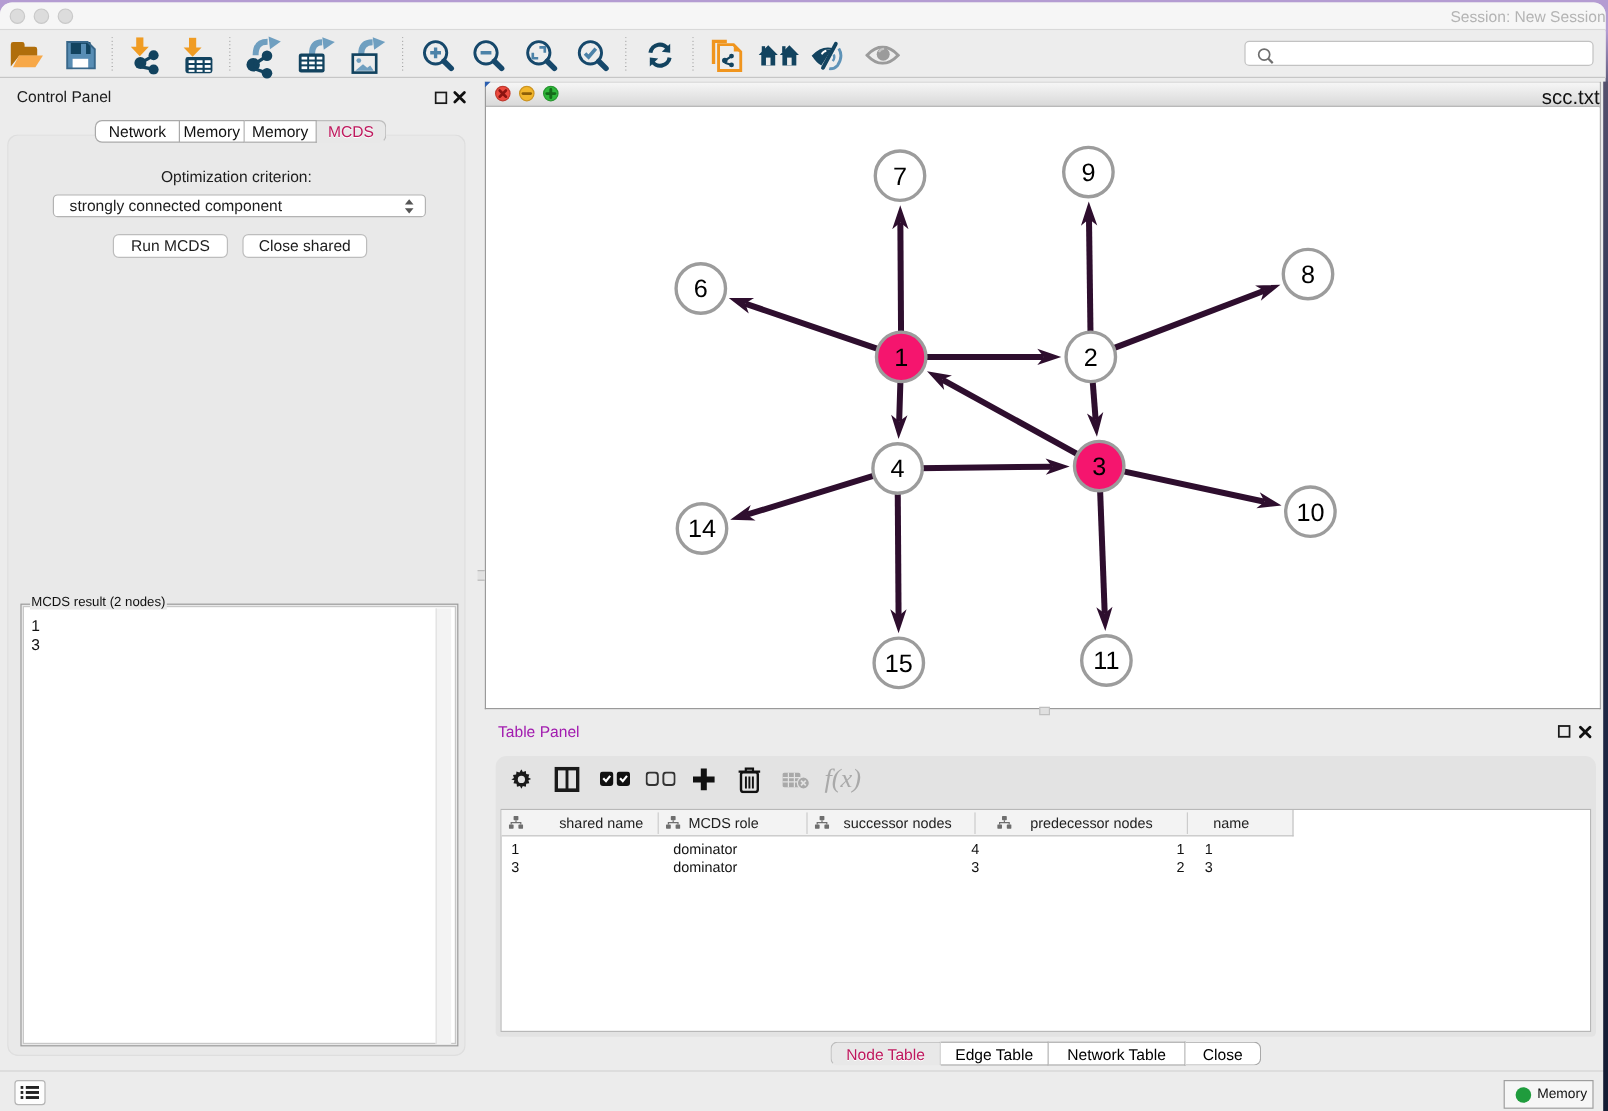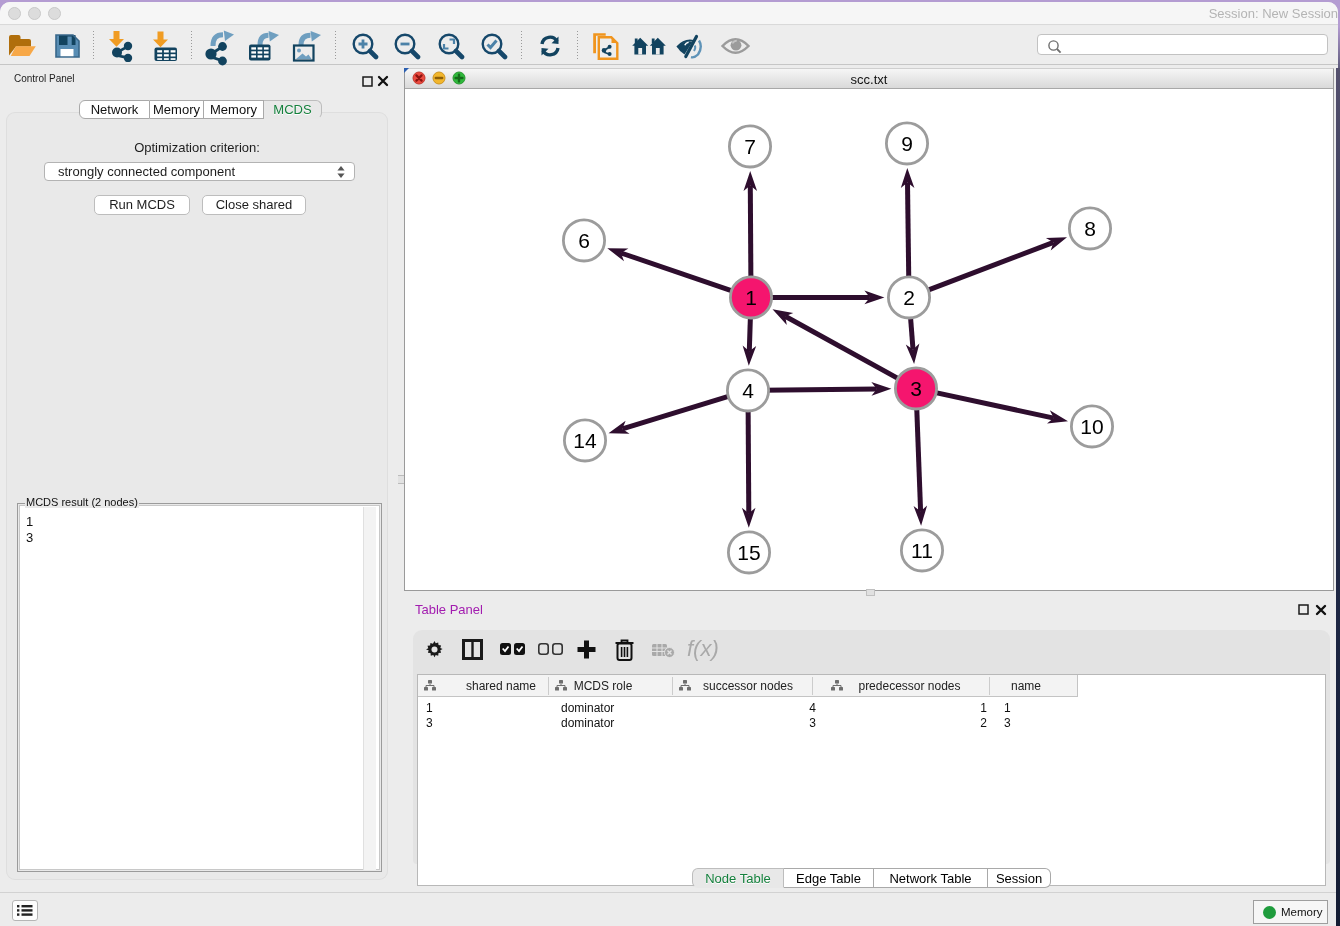--- a/index.html
+++ b/index.html
@@ -6,44 +6,44 @@
 body{font-family:"Liberation Sans",sans-serif;background:linear-gradient(#b49cd2 0px,#b49cd2 26px,#5a5878 70px,#2c3352 140px,#1c2440 400px,#151d36 100%);position:relative}
 #win{position:absolute;left:0;top:2px;width:1338px;height:924px;background:#ececec;border-radius:10px 10px 0 0}
 #titlebar{position:absolute;left:0;top:0;width:100%;height:23px;background:#f6f6f6;border-radius:10px 10px 0 0;border-bottom:1px solid #d9d9d9}
 .tl{position:absolute;top:5px;width:13px;height:13px;border-radius:50%;background:#dcdcdc;border:1px solid #c9c9c9}
 #wtitle{position:absolute;top:4px;left:0;width:100%;text-align:right;font-size:13px;color:#b4b4b4}
 #toolbar{position:absolute;left:0;top:24px;width:100%;height:39px;background:#ededed;border-bottom:1px solid #c6c6c6}
 .tsep{position:absolute;top:5px;height:29px;width:1px;background-image:linear-gradient(#9a9a9a 33%,rgba(0,0,0,0) 0%);background-size:1px 3px}
 #searchbox{position:absolute;left:1037px;top:8px;width:291px;height:21px;background:#fff;border:1px solid #c2c2c2;border-radius:4px}
 
 #cp{position:absolute;left:0;top:64px;width:400px;height:826px}
-#cptitle{position:absolute;left:14px;top:7px;font-size:10px;color:#1d1d1d}
+#cptitle{position:absolute;left:14px;top:7px;font-size:13px;color:#1d1d1d}
 #cppanel{position:absolute;left:6px;top:46px;width:382px;height:768px;background:#e9e9e9;border-radius:9px;box-shadow:0 0 0 1px #dedede inset}
 .tabrow{position:absolute;display:flex;font-size:13px;color:#111}
 .tab{border:1px solid #a9a9a9;border-left:none;background:#fff;display:flex;align-items:center;justify-content:center}
 .tab.first{border-left:1px solid #a9a9a9;border-radius:6px 0 0 6px}
 .tab.last{border-radius:0 6px 6px 0}
-.tab.sel{background:#e8e8e8;color:#15803d;text-shadow:0 1px 0 #fff;border-color:#bdbdbd;border-bottom-color:transparent}
+.tab.sel{background:#e8e8e8;color:#be185d;text-shadow:0 1px 0 #fff;border-color:#bdbdbd;border-bottom-color:transparent}
 #optlabel{position:absolute;left:0;top:74px;width:394px;text-align:center;font-size:13px;color:#1d1d1d}
 #dropdown{position:absolute;left:44px;top:96px;width:311px;height:19px;background:#fff;border:1px solid #b3b3b3;border-radius:4px;font-size:13px;color:#1d1d1d;line-height:17px;padding-left:13px}
 .btn{position:absolute;height:20px;background:#fff;border:1px solid #bdbdbd;border-radius:5px;font-size:13px;color:#1d1d1d;text-align:center;line-height:18px}
 #fieldset{position:absolute;left:17px;top:437px;width:365px;height:369px;border:1px solid #9b9b9b}
 #fslegend{position:absolute;left:7px;top:-8px;background:#e9e9e9;font-size:11px;color:#111;padding:0 1px}
 #fsbox{position:absolute;left:1px;top:1px;right:1px;bottom:1px;background:#fff;border:1px solid #c8c8c8}
 #fsscroll{position:absolute;right:3px;top:1px;width:13px;height:363px;background:#f3f3f3;border-left:1px solid #e0e0e0}
 
 #netframe{position:absolute;left:404px;top:66px;width:930px;height:523px;background:#fff;border:1px solid #9a9a9a;border-top-color:#cfcfcf}
 #nettitle{position:absolute;left:0;top:0;width:100%;height:20px;background:linear-gradient(#f6f6f6,#d9d9d9);border-bottom:1px solid #a8a8a8}
-#nettext{position:absolute;width:100%;text-align:center;top:3px;font-size:13px;color:#111}
+#nettext{position:absolute;width:100%;text-align:right;top:3px;font-size:17px;color:#111}
 #netcanvas{position:absolute;left:0;top:21px;width:928px;height:500px;background:#fff}
 
 #tp{position:absolute;left:400px;top:592px;width:938px;height:298px}
 #tptitle{position:absolute;left:15px;top:8px;font-size:13px;color:#a21caf}
 #tppanel{position:absolute;left:13px;top:36px;width:917px;height:234px;background:#e3e3e3;border-radius:9px 9px 4px 4px}
-#tptable{position:absolute;left:4px;top:44px;width:909px;height:212px;background:#fff;border:1px solid #b8b8b8}
+#tptable{position:absolute;left:4px;top:44px;width:909px;height:186px;background:#fff;border:1px solid #b8b8b8}
 #thead{position:absolute;left:0;top:0;width:660px;height:22px;background:#f3f3f3;border-bottom:1px solid #c4c4c4;border-right:1px solid #c4c4c4;font-size:12px;color:#222}
 .th{position:absolute;top:4px;text-align:center}
 .thsep{position:absolute;top:2px;width:1px;height:18px;background:#ccc}
 .thicon{position:absolute;top:5px}
 .trow{position:absolute;font-size:12px;color:#111;height:16px;line-height:16px}
 
 #btabs{position:absolute;left:292px;top:274px;display:flex;font-size:13px}
 
 #statusbar{position:absolute;left:0;top:890px;width:1338px;height:34px;background:#ececec;border-top:1px solid #d2d2d2}
 #listbtn{position:absolute;left:12px;top:7px;width:26px;height:21px;background:#fdfdfd;border:1px solid #b5b5b5;border-radius:3px}
@@ -370,21 +370,21 @@
             </g>
           <g stroke="#e3e3e3" stroke-width="1">
               <line x1="0" y1="5" x2="15" y2="5"></line>
               <line x1="0" y1="8.5" x2="15" y2="8.5"></line>
               <line x1="5" y1="1" x2="5" y2="13"></line>
               <line x1="10" y1="1" x2="10" y2="13"></line>
             </g>
           <circle cx="17.5" cy="9.5" r="5" fill="#a9a9a9" stroke="#e3e3e3" stroke-width="1"></circle>
           <path d="M15.5 7.5 L19.5 11.5 M19.5 7.5 L15.5 11.5" stroke="#e3e3e3" stroke-width="1.4"></path>
         </svg>
-        <div style="position:absolute;left:274px;top:6px;font-family:Liberation Sans, sans-serif;font-style:italic;font-size:22px;color:#a9a9a9">f(x)</div>
+        <div style="position:absolute;left:274px;top:6px;font-family:Liberation Serif, serif;font-style:italic;font-size:22px;color:#a9a9a9">f(x)</div>
       </div>
       <div id="tptable">
         <div id="thead">
           <span class="th" style="left:33px;width:100px">shared name</span>
           <span class="th" style="left:140px;width:90px">MCDS role</span>
           <span class="th" style="left:270px;width:120px">successor nodes</span>
           <span class="th" style="left:424px;width:135px">predecessor nodes</span>
           <span class="th" style="left:565px;width:86px">name</span>
           <svg class="thicon" style="left:6px" width="12" height="11" viewBox="0 0 12 11">
               <g fill="#6e6e6e">
@@ -436,21 +436,21 @@
           <span style="position:absolute;left:254px;width:144px;text-align:right">3</span>
           <span style="position:absolute;left:394px;width:175px;text-align:right">2</span>
           <span style="position:absolute;left:586px">3</span>
         </div>
       </div>
     </div>
     <div id="btabs">
       <div class="tab first sel" style="width:92px;height:20px">Node Table</div>
       <div class="tab" style="width:90px;height:20px">Edge Table</div>
       <div class="tab" style="width:114px;height:20px">Network Table</div>
-      <div class="tab last" style="width:63px;height:20px">Session</div>
+      <div class="tab last" style="width:63px;height:20px">Close</div>
     </div>
   </div>
 
   <div id="statusbar">
     <div id="listbtn">
         <svg width="16" height="13" viewBox="0 0 16 13" style="position:absolute;left:4px;top:3px">
           <g fill="#222">
             <rect x="0" y="1" width="2.4" height="2.4"></rect>
             <rect x="0" y="5.2" width="2.4" height="2.4"></rect>
             <rect x="0" y="9.4" width="2.4" height="2.4"></rect>

